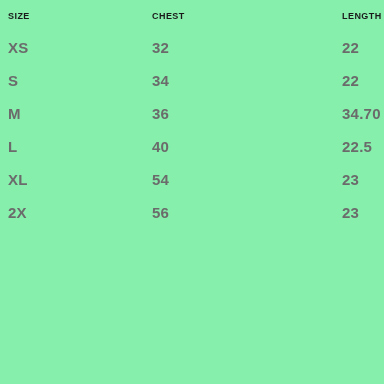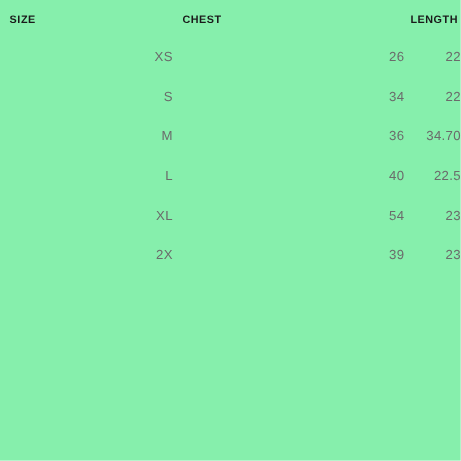--- a/index.html
+++ b/index.html
@@ -38,23 +38,23 @@
     font-weight: bold;
     letter-spacing: 0.45px;
     color: #1a1a1a;
     padding: 0;
     height: 31px;
     vertical-align: middle;
     white-space: nowrap;
   }
 
   .chart-table tbody td {
-    text-align: right;
-    font-size: 11px;
-    font-weight: normal;
+    text-align: left;
+    font-size: 15px;
+    font-weight: bold;
     letter-spacing: 0.25px;
     color: #6b6b6b;
     padding: 0;
     height: 33px;
     vertical-align: middle;
     white-space: nowrap;
   }
 
   .chart-table th.cell-size,
   .chart-table td.cell-size { padding-left: 8px; }
@@ -78,21 +78,21 @@
     <thead>
       <tr>
         <th class="cell-size">SIZE</th>
         <th class="cell-chest">CHEST</th>
         <th class="cell-length">LENGTH</th>
       </tr>
     </thead>
     <tbody>
       <tr>
         <td class="cell-size">XS</td>
-        <td class="cell-chest">26</td>
+        <td class="cell-chest">32</td>
         <td class="cell-length">22</td>
       </tr>
       <tr>
         <td class="cell-size">S</td>
         <td class="cell-chest">34</td>
         <td class="cell-length">22</td>
       </tr>
       <tr>
         <td class="cell-size">M</td>
         <td class="cell-chest">36</td>
@@ -103,18 +103,18 @@
         <td class="cell-chest">40</td>
         <td class="cell-length">22.5</td>
       </tr>
       <tr>
         <td class="cell-size">XL</td>
         <td class="cell-chest">54</td>
         <td class="cell-length">23</td>
       </tr>
       <tr>
         <td class="cell-size">2X</td>
-        <td class="cell-chest">39</td>
+        <td class="cell-chest">56</td>
         <td class="cell-length">23</td>
       </tr>
     </tbody>
   </table>
 </div>
 
 </body></html>

